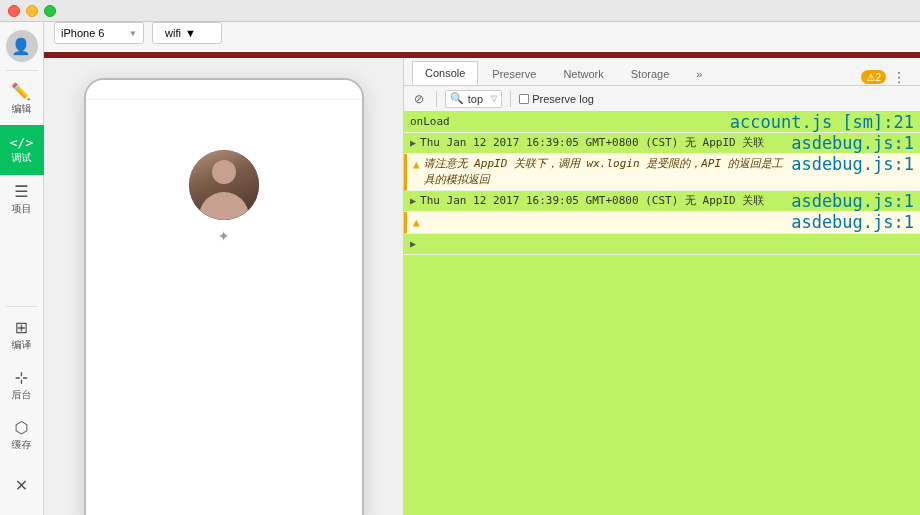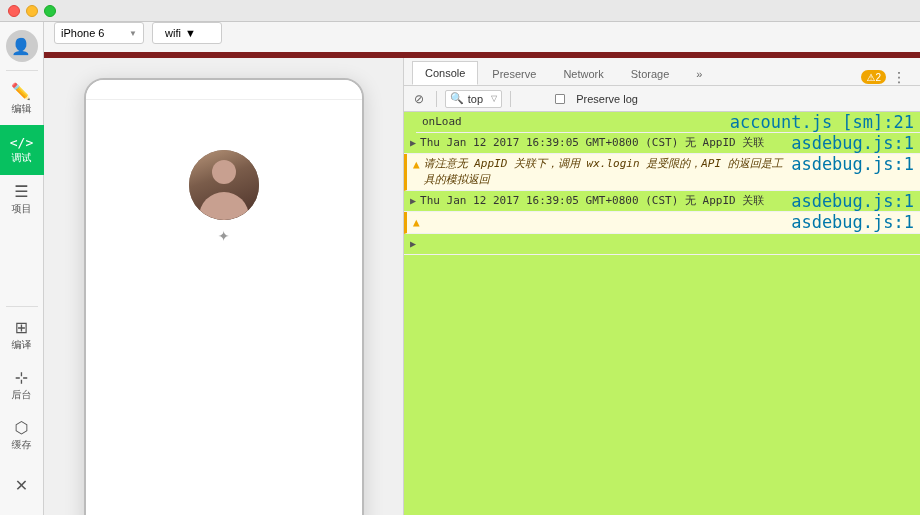--- a/index.html
+++ b/index.html
@@ -306,25 +306,24 @@
       font-size: 11px;
       min-width: 50px;
     }
     .devtools-filter-text {
       font-size: 11px;
       color: #333;
     }
     .preserve-log-label {
       display: flex;
       align-items: center;
-      gap: 11px;
+      gap: 3px;
       font-size: 11px;
       color: #333;
       cursor: pointer;
-      margin-left: 36px;
     }
     .preserve-log-check {
       width: 10px;
       height: 10px;
       border: 1px solid #888;
       border-radius: 1px;
       background: white;
     }
     .toolbar-separator {
       width: 1px;
@@ -345,21 +344,20 @@
       gap: 4px;
       line-height: 16px;
       cursor: pointer;
     }
     .console-row.warning {
       background: #fffbe5;
       border-left: 3px solid #f0a500;
     }
     .console-row.onload {
       color: #333;
-      margin-left: 12px;
     }
     .console-row .row-icon {
       font-size: 11px;
       flex-shrink: 0;
       margin-top: 1px;
     }
     .row-source {
       margin-left: auto;
       color: #07a;
       white-space: nowrap;

